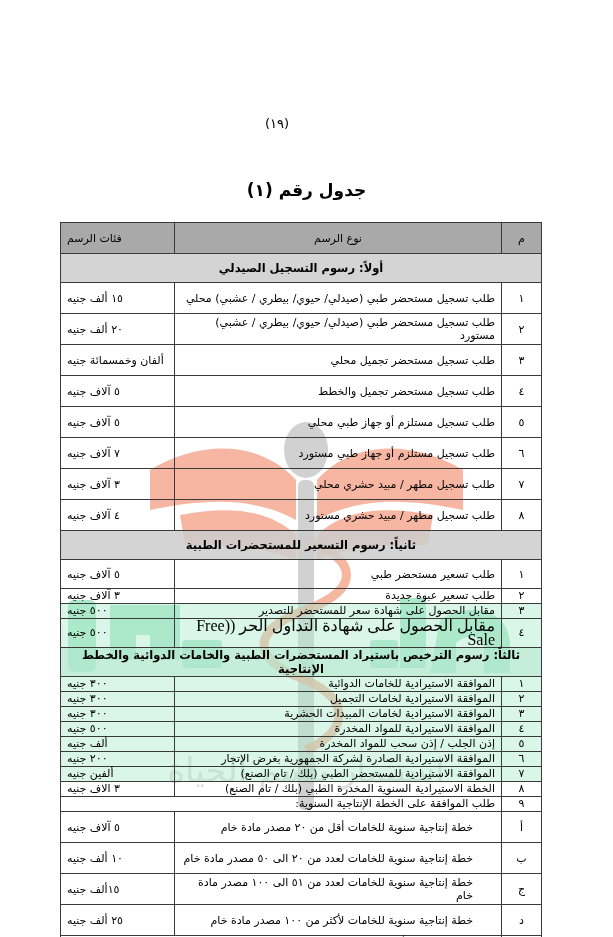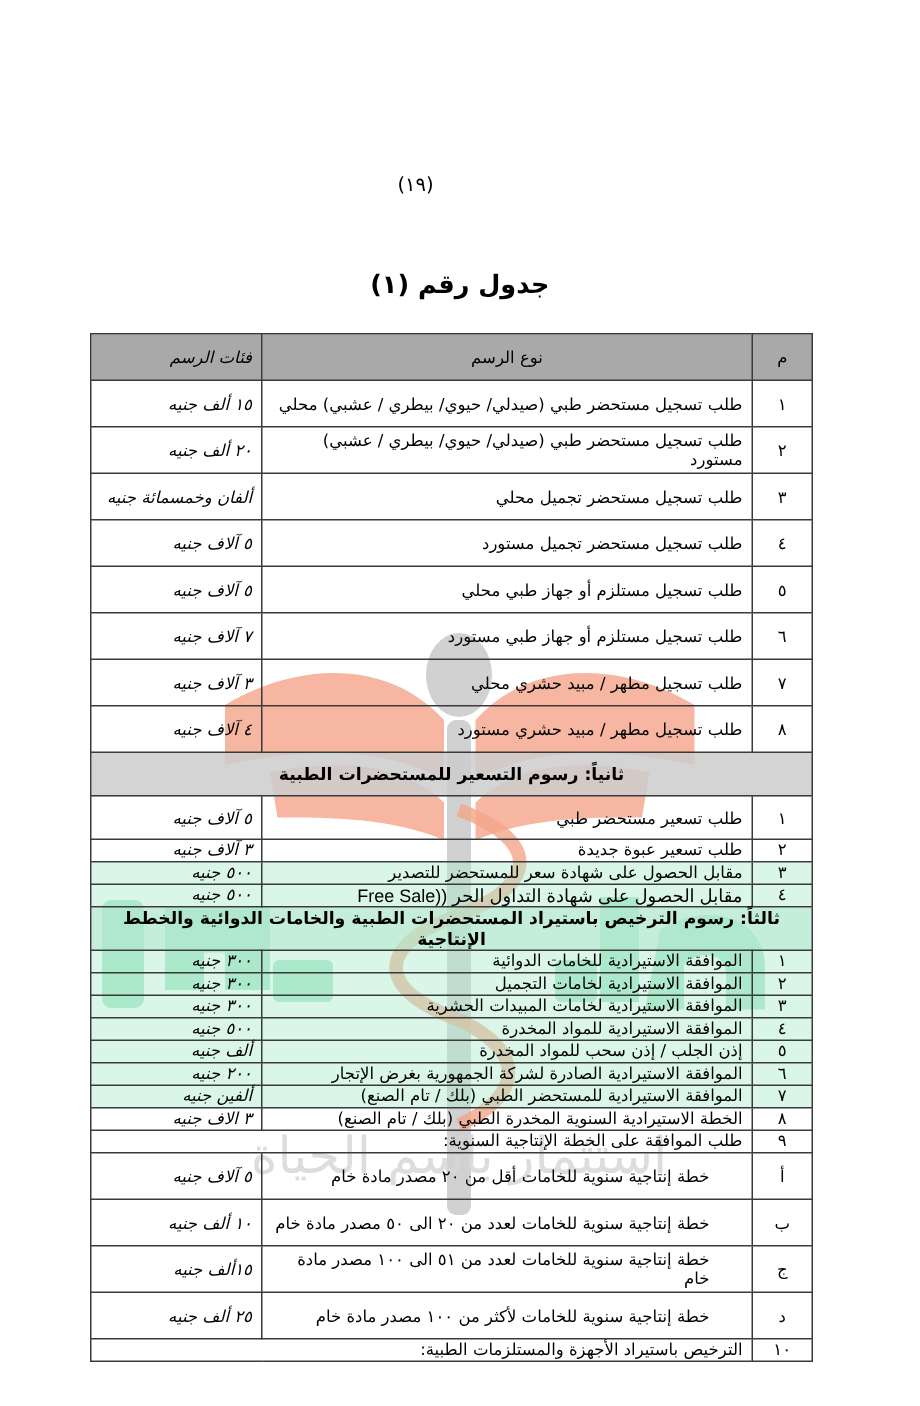--- a/index.html
+++ b/index.html
@@ -12,28 +12,28 @@
 
   
   .watermark { position:absolute; left:0; top:0; width:613px; height:937px; pointer-events:none; z-index:0; }
 
   .fee-table { position:absolute; top:222px; left:60px; width:482px; border-collapse:collapse;
                direction:rtl; font-size:11px; z-index:1; }
   .fee-table td, .fee-table th { border:1px solid #3a3a3a; padding:0 6px; vertical-align:middle; }
   .fee-table th { background:#a9a9a9; font-weight:normal; height:30px; font-size:11px; }
   .col-num { width:27px; text-align:center; }
   .col-type { text-align:right; }
-  .col-fee { width:101px; text-align:right;font-style:italic; }
+  .col-fee { width:101px; text-align:left; }
   .section-row td { background:rgba(205,205,205,0.85); text-align:center; font-weight:bold; height:28px; font-size:11.5px; }
   .section-row.green td { background:rgba(178,232,205,0.75); }
   .r-tall td { height:30px; }
   .r-short td { height:14px; line-height:14px; }
   .r-green td { background:rgba(170,235,205,0.45); }
   .r-mid td { height:28px; }
-  .latin { font-family:Liberation Sans, sans-serif; font-size:12px; }
+  .latin { font-family:Liberation Serif, serif; font-size:16px; }
 </style>
 </head>
 <body>
 
 <svg class="watermark" viewBox="0 0 613 937">
 
   <g fill="#8fe0b8" opacity="0.75">
     <rect x="68" y="600" width="28" height="72" rx="6"></rect>
     <path d="M110 605 h70 v55 h-30 v-25 h-14 v25 h-26 z"></path>
     <path d="M400 598 h26 v70 h-26 z"></path>
@@ -66,38 +66,41 @@
 <table class="fee-table">
   <thead>
     <tr>
       <th class="col-num">م</th>
       <th class="col-type" style="text-align:center">نوع الرسم</th>
       <th class="col-fee">فئات الرسم</th>
     </tr>
   </thead>
   <tbody>
 
+    <tr class="section-row">
+      <td colspan="3">أولاً: رسوم التسجيل الصيدلي</td>
+    </tr>
     <tr class="r-tall">
       <td class="col-num">١</td>
       <td class="col-type">طلب تسجيل مستحضر طبي (صيدلي/ حيوي/ بيطري / عشبي) محلي</td>
       <td class="col-fee">١٥ ألف جنيه</td>
     </tr>
     <tr class="r-tall">
       <td class="col-num">٢</td>
       <td class="col-type">طلب تسجيل مستحضر طبي (صيدلي/ حيوي/ بيطري / عشبي) مستورد</td>
       <td class="col-fee">٢٠ ألف جنيه</td>
     </tr>
     <tr class="r-tall">
       <td class="col-num">٣</td>
       <td class="col-type">طلب تسجيل مستحضر تجميل محلي</td>
       <td class="col-fee">ألفان وخمسمائة جنيه</td>
     </tr>
     <tr class="r-tall">
       <td class="col-num">٤</td>
-      <td class="col-type">طلب تسجيل مستحضر تجميل مستورد</td>
+      <td class="col-type">طلب تسجيل مستحضر تجميل والخطط</td>
       <td class="col-fee">٥ آلاف جنيه</td>
     </tr>
     <tr class="r-tall">
       <td class="col-num">٥</td>
       <td class="col-type">طلب تسجيل مستلزم أو جهاز طبي محلي</td>
       <td class="col-fee">٥ آلاف جنيه</td>
     </tr>
     <tr class="r-tall">
       <td class="col-num">٦</td>
       <td class="col-type">طلب تسجيل مستلزم أو جهاز طبي مستورد</td>

